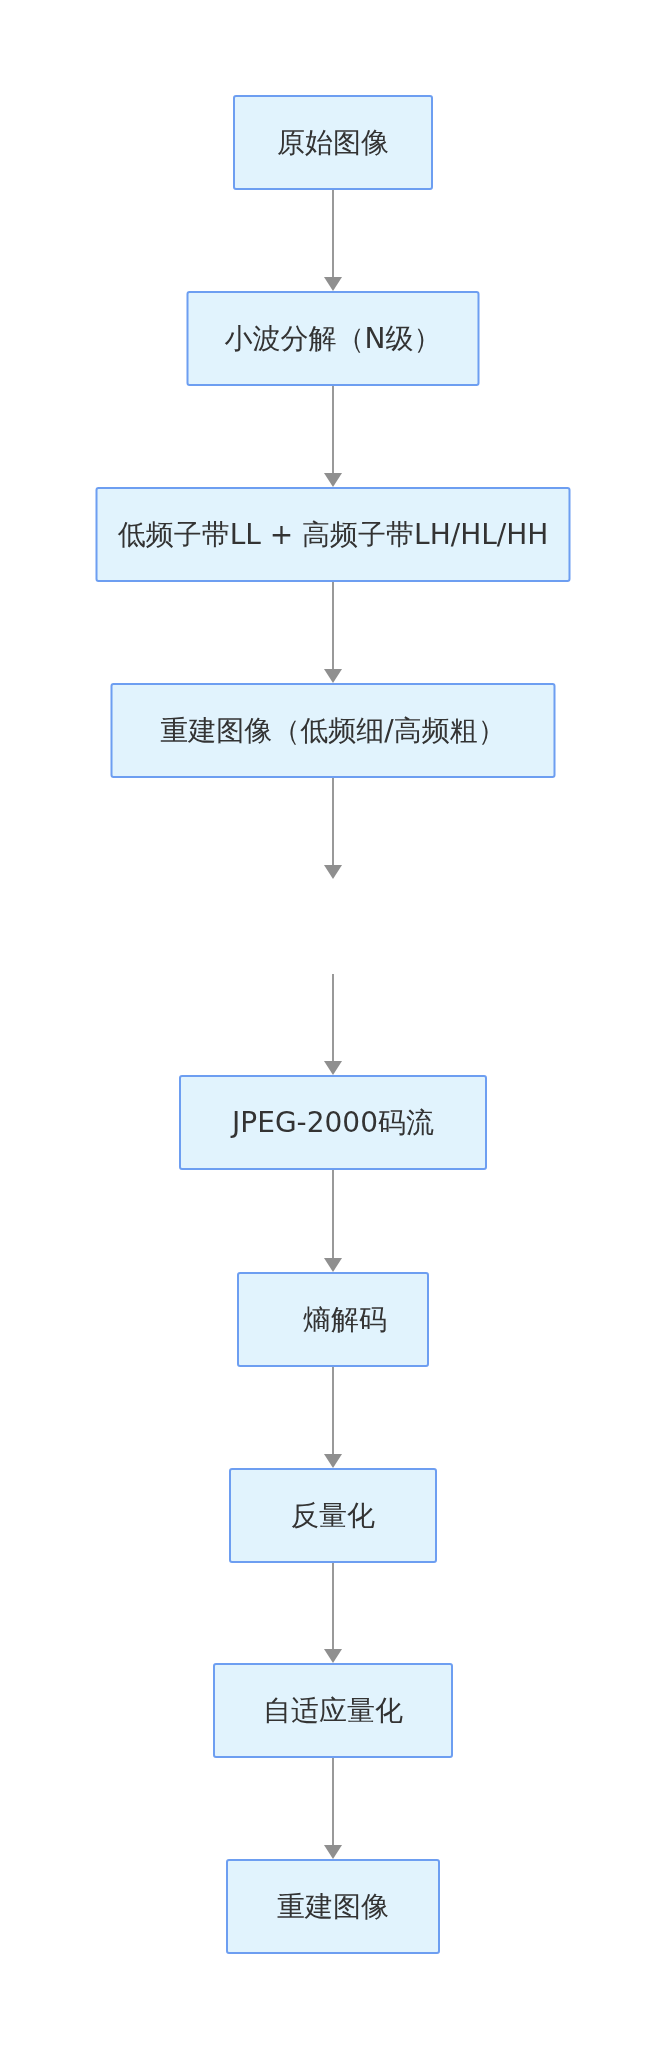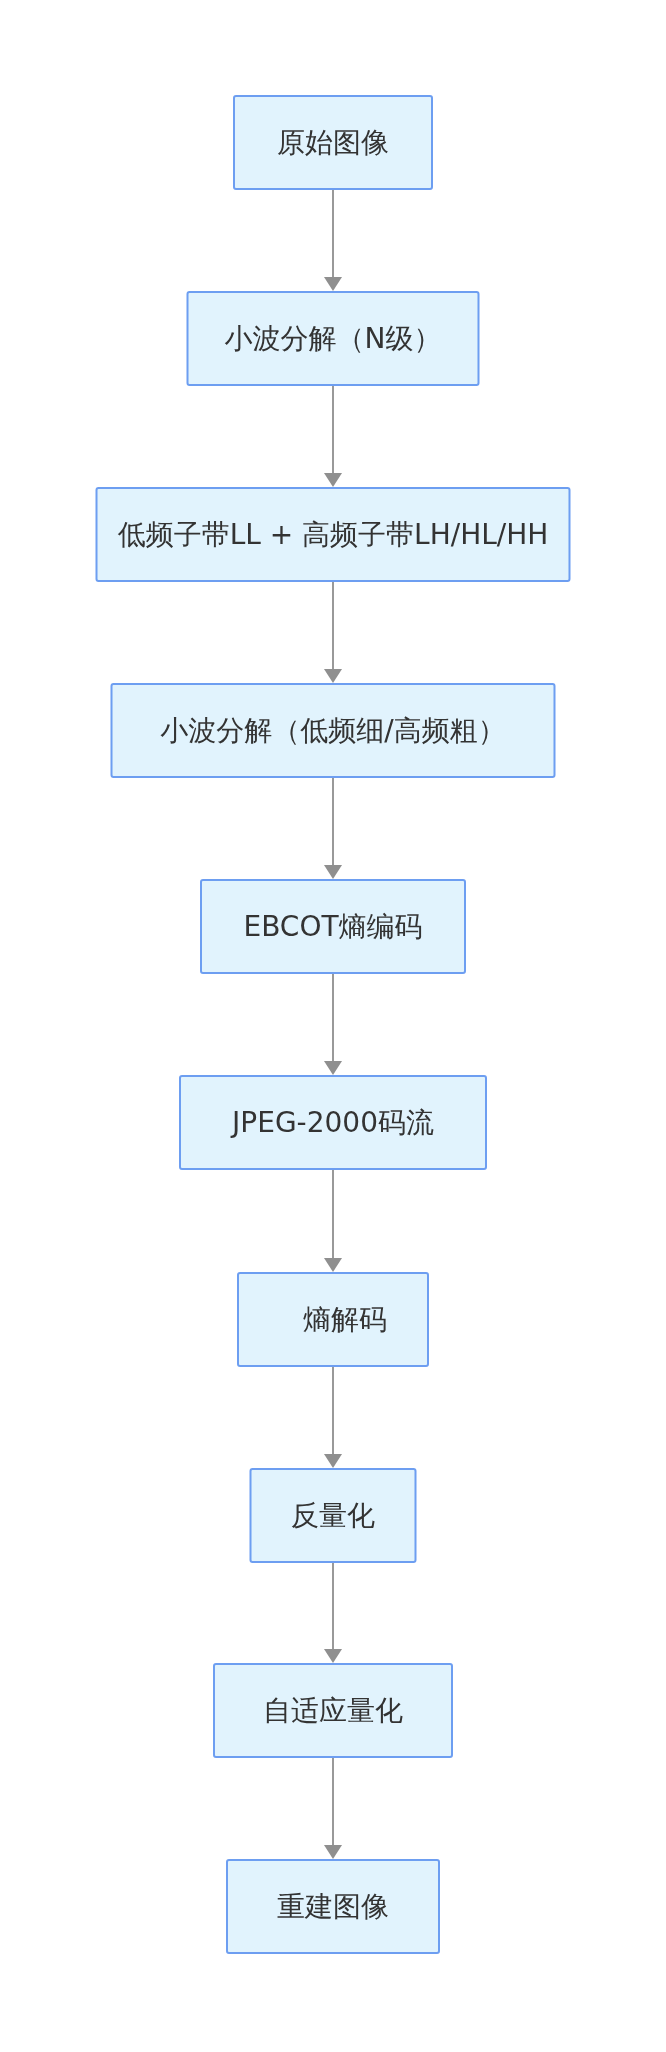--- a/index.html
+++ b/index.html
@@ -73,49 +73,48 @@
     <div class="head"></div>
   </div>
 
   <div class="node" style="top:487px; width:475px;">低频子带LL + 高频子带LH/HL/HH</div>
 
   <div class="arrow" style="top:582px; height:101px;">
     <div class="shaft" style="height:88px;"></div>
     <div class="head"></div>
   </div>
 
-  <div class="node" style="top:683px; width:445px;">小波分解（低频细/高频粗）</div>
+  <div class="node" style="top:683px; width:445px;">重建图像（低频细/高频粗）</div>
 
   <div class="arrow" style="top:778px; height:101px;">
     <div class="shaft" style="height:88px;"></div>
     <div class="head"></div>
   </div>
 
-  <div class="node" style="top:879px; width:266px;">EBCOT熵编码</div>
 
   <div class="arrow" style="top:974px; height:101px;">
     <div class="shaft" style="height:88px;"></div>
     <div class="head"></div>
   </div>
 
   <div class="node" style="top:1075px; width:308px;">JPEG-2000码流</div>
 
   <div class="arrow" style="top:1170px; height:102px;">
     <div class="shaft" style="height:89px;"></div>
     <div class="head"></div>
   </div>
 
   <div class="node" style="top:1272px; width:192px;padding-left:24px;">熵解码</div>
 
   <div class="arrow" style="top:1367px; height:101px;">
     <div class="shaft" style="height:88px;"></div>
     <div class="head"></div>
   </div>
 
-  <div class="node" style="top:1468px; width:167px;text-align:right;">反量化</div>
+  <div class="node" style="top:1468px; width:208px;text-align:right;">反量化</div>
 
   <div class="arrow" style="top:1563px; height:100px;">
     <div class="shaft" style="height:87px;"></div>
     <div class="head"></div>
   </div>
 
   <div class="node" style="top:1663px; width:240px;">自适应量化</div>
 
   <div class="arrow" style="top:1758px; height:101px;">
     <div class="shaft" style="height:88px;"></div>

